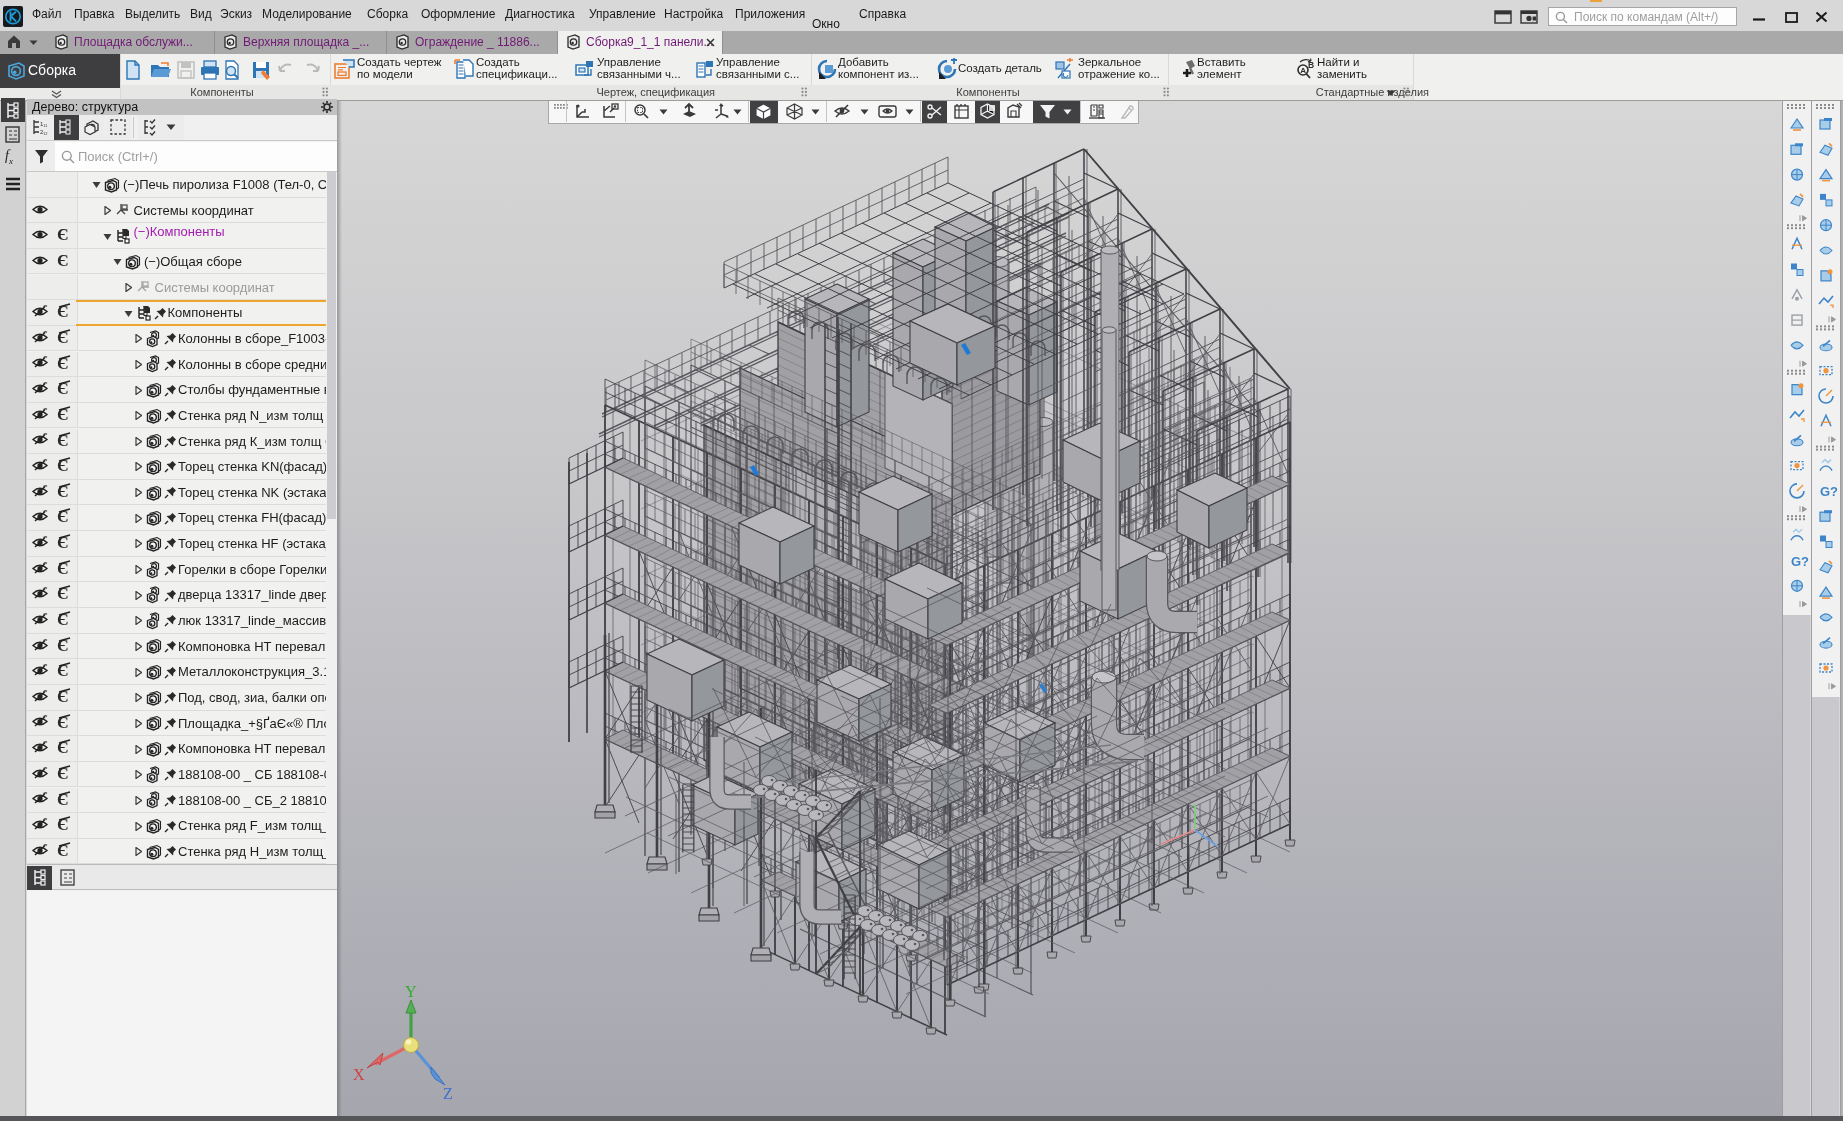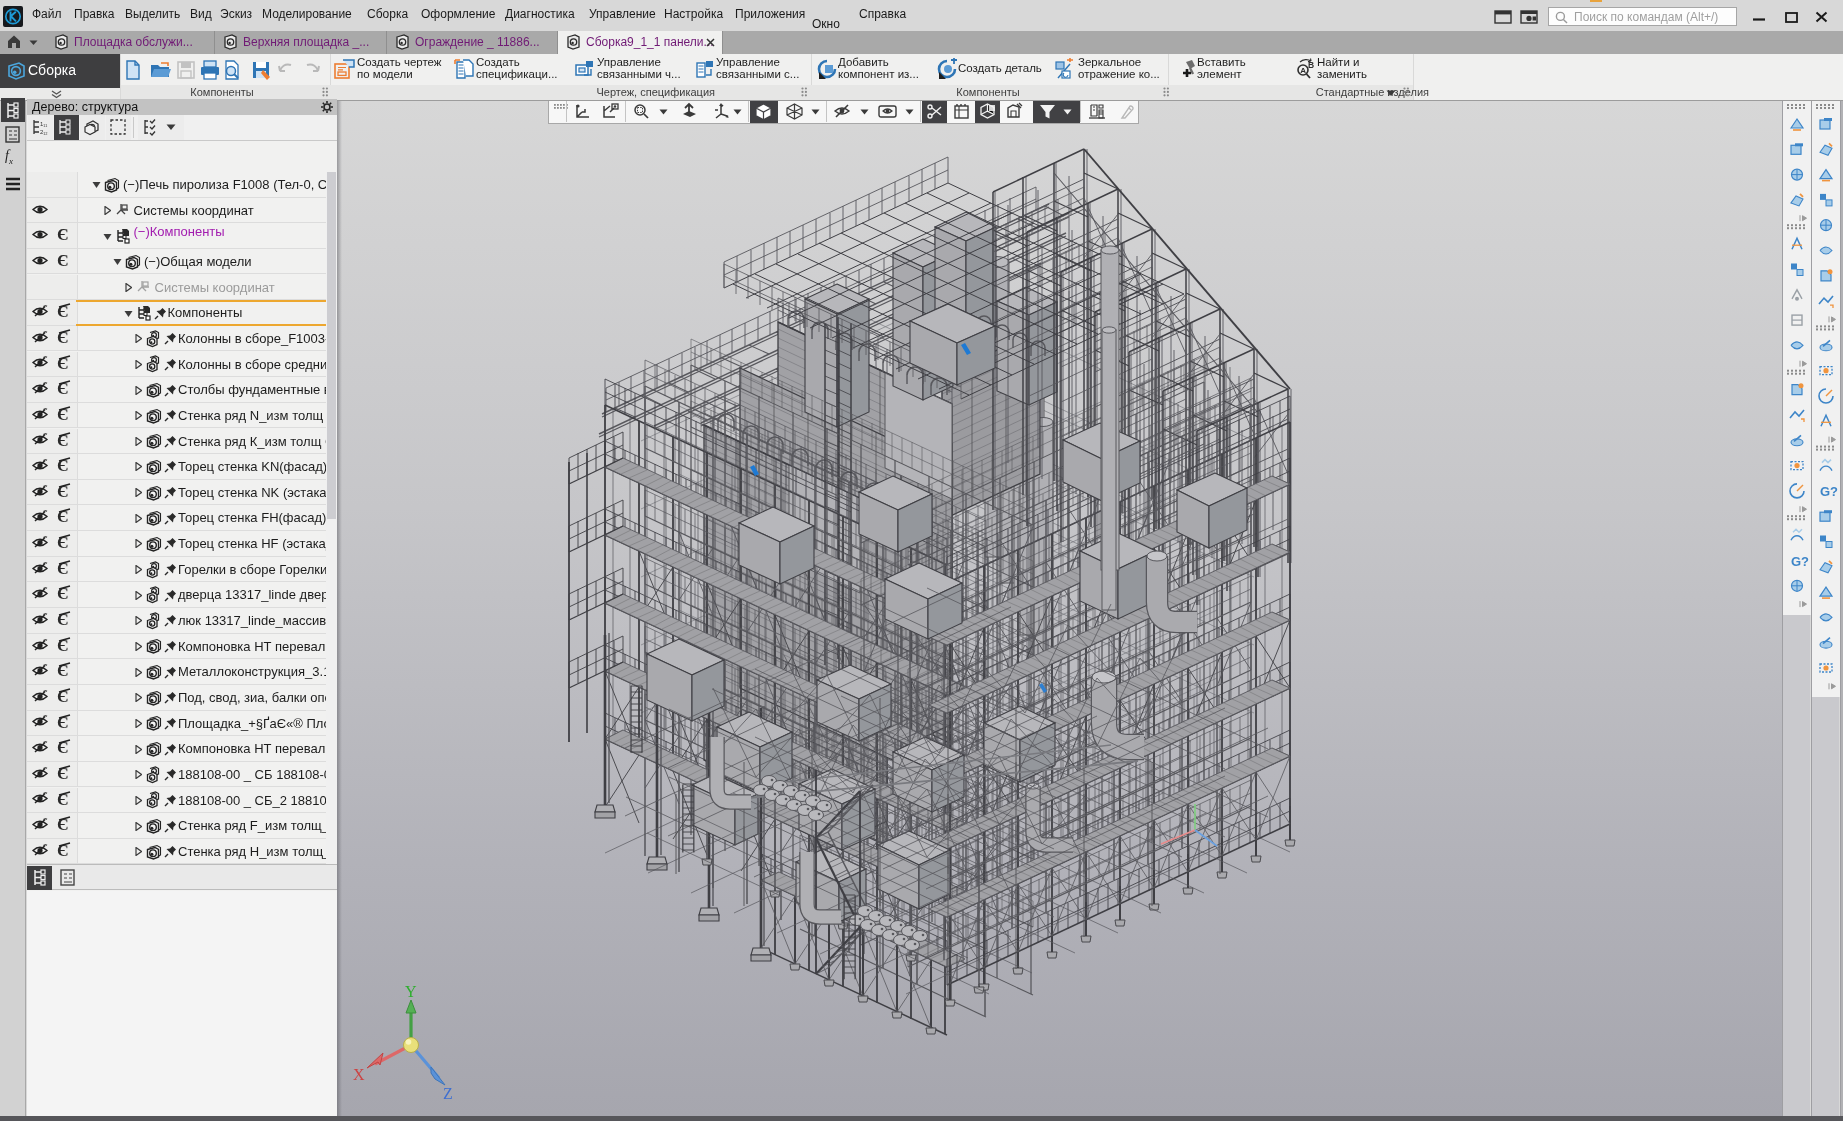--- a/index.html
+++ b/index.html
@@ -1369,20 +1369,32 @@
       <div style="position:absolute;left:111px;top:0px;width:46px;height:25px;background:#ececec">
         <svg style="position:absolute;left:4px;top:3px" width="18" height="18" viewBox="0 0 18 18">
           <path d="M3 2 V16 M3 3 H6 M3 9 H6 M3 15 H6" stroke="#333" stroke-width="1.3" fill="none"></path>
           <path d="M8 3 L10 5 L13 1.5 M8 9 L10 11 L13 7.5 M8 15 L10 17 L13 13.5" stroke="#333" stroke-width="1.3" fill="none"></path>
         </svg>
         <svg style="position:absolute;left:28px;top:9px" width="10" height="7" viewBox="0 0 10 7">
           <path d="M0.5 0.5 L5 6 L9.5 0.5 Z" fill="#3a3a3a"></path>
         </svg>
       </div>
     </div>
+    <div style="position:absolute;left:0;top:43px;width:310px;height:30px;background:#fdfdfd;border-bottom:1px solid #c9c9c9">
+      <div style="position:absolute;left:0;top:0;width:28px;height:29px;background:#ededed">
+        <svg style="position:absolute;left:7px;top:7px" width="15" height="15" viewBox="0 0 15 15">
+          <path d="M1 1 H14 L9 7.5 V13 L6 14.5 V7.5 Z" fill="#2f2f2f"></path>
+        </svg>
+      </div>
+      <svg style="position:absolute;left:34px;top:8px" width="14" height="14" viewBox="0 0 14 14">
+        <circle cx="5.8" cy="5.8" r="4.4" fill="none" stroke="#9a9a9a" stroke-width="1.4"></circle>
+        <path d="M9 9 L13 13" stroke="#9a9a9a" stroke-width="1.4"></path>
+      </svg>
+      <span style="position:absolute;left:51px;top:7px;color:#9f9f9f">Поиск (Ctrl+/)</span>
+    </div>
     <div style="position:absolute;left:0;top:0;width:299px;height:765px;overflow:hidden">
       <div style="position:absolute;left:0;top:73.0px;width:311px;height:25.6px;border-bottom:1px solid #dcdcdc">
         <div style="position:absolute;left:0;top:0;width:51px;height:100%;background:#ededec;border-right:1px solid #dcdcdc"></div>
         <svg style="position:absolute;left:65.0px;top:9.325px" width="9" height="8" viewBox="0 0 9 8">
           <path d="M0.5 1 H8.5 L4.5 7 Z" fill="#3c3c3c"></path>
         </svg>
         <svg style="position:absolute;left:76.0px;top:3.8px" width="18" height="18" viewBox="0 0 18 18">
           <path d="M4.5 4.5 L12 2.5 L15.5 4.5 V12 L13 13.5" fill="none" stroke="#222" stroke-width="1.1"></path>
           <path d="M2.5 6.5 L10 4.5 L13.5 6.5 V14 L8.5 16 L2.5 14 Z" fill="#f4f4f4" stroke="#222" stroke-width="1.4"></path>
           <circle cx="8" cy="10.2" r="3.3" fill="none" stroke="#222" stroke-width="1.4"></circle>
@@ -1433,21 +1445,21 @@
         <span style="position:absolute;left:30px;top:2px;font-size:17px;font-weight:bold;color:#2a2a2a;font-family:'Liberation Serif',serif">Є</span>
         <svg style="position:absolute;left:86.0px;top:9.325px" width="9" height="8" viewBox="0 0 9 8">
           <path d="M0.5 1 H8.5 L4.5 7 Z" fill="#3c3c3c"></path>
         </svg>
         <svg style="position:absolute;left:97.0px;top:3.8px" width="18" height="18" viewBox="0 0 18 18">
           <path d="M4.5 4.5 L12 2.5 L15.5 4.5 V12 L13 13.5" fill="none" stroke="#222" stroke-width="1.1"></path>
           <path d="M2.5 6.5 L10 4.5 L13.5 6.5 V14 L8.5 16 L2.5 14 Z" fill="#f4f4f4" stroke="#222" stroke-width="1.4"></path>
           <circle cx="8" cy="10.2" r="3.3" fill="none" stroke="#222" stroke-width="1.4"></circle>
           <circle cx="6.9" cy="11.3" r="1.5" fill="#222"></circle>
         </svg>
-        <span style="position:absolute;left:117.0px;top:5px;color:#1c1c1c;white-space:nowrap">(−)Общая модели</span>
+        <span style="position:absolute;left:117.0px;top:5px;color:#1c1c1c;white-space:nowrap">(−)Общая сборе</span>
       </div>
       <div style="position:absolute;left:0;top:175.6px;width:311px;height:25.6px;border-bottom:1px solid #dcdcdc">
         <div style="position:absolute;left:0;top:0;width:51px;height:100%;background:#ededec;border-right:1px solid #dcdcdc"></div>
         <svg style="position:absolute;left:97.5px;top:8.325px" width="7" height="9" viewBox="0 0 7 9">
           <path d="M1 0.5 L6.5 4.5 L1 8.5 Z" fill="none" stroke="#3c3c3c" stroke-width="1.2"></path>
         </svg>
         <svg style="position:absolute;left:107.5px;top:3.8px" opacity="0.45" width="18" height="18" viewBox="0 0 18 18">
           <path d="M3 13 L7 9 H14 M7 9 V3 M7 9 L11 13" fill="none" stroke="#444" stroke-width="1.3"></path>
           <rect x="8" y="4" width="5" height="4" fill="none" stroke="#444" stroke-width="1.2"></rect>
         </svg>

